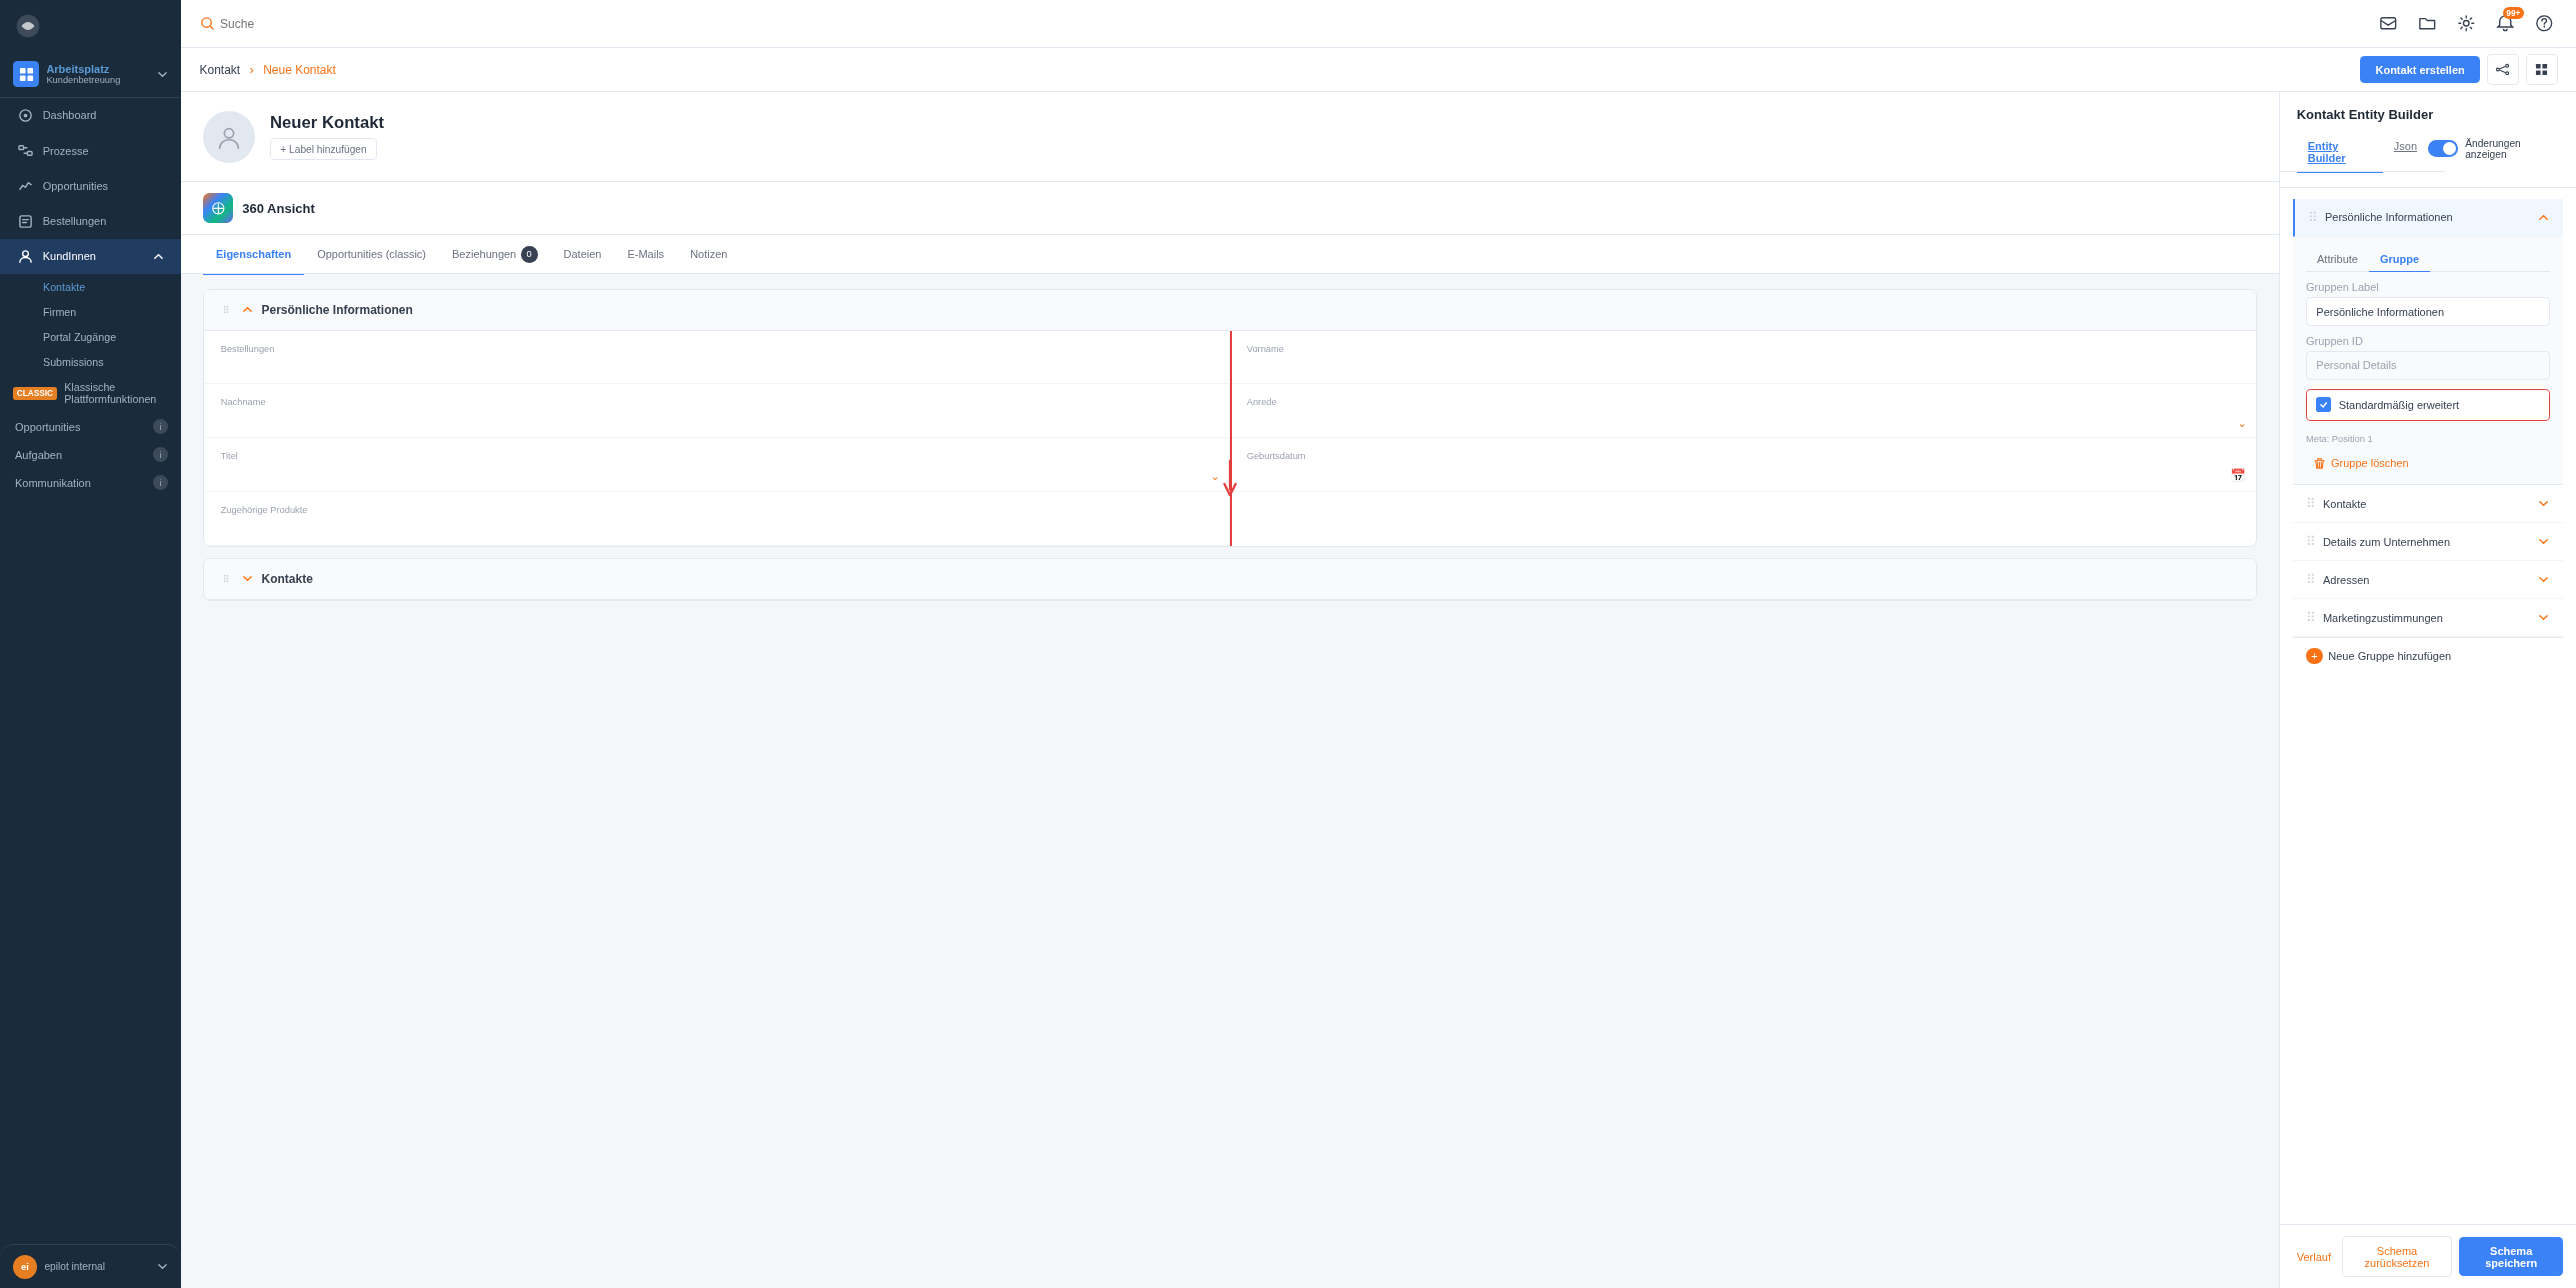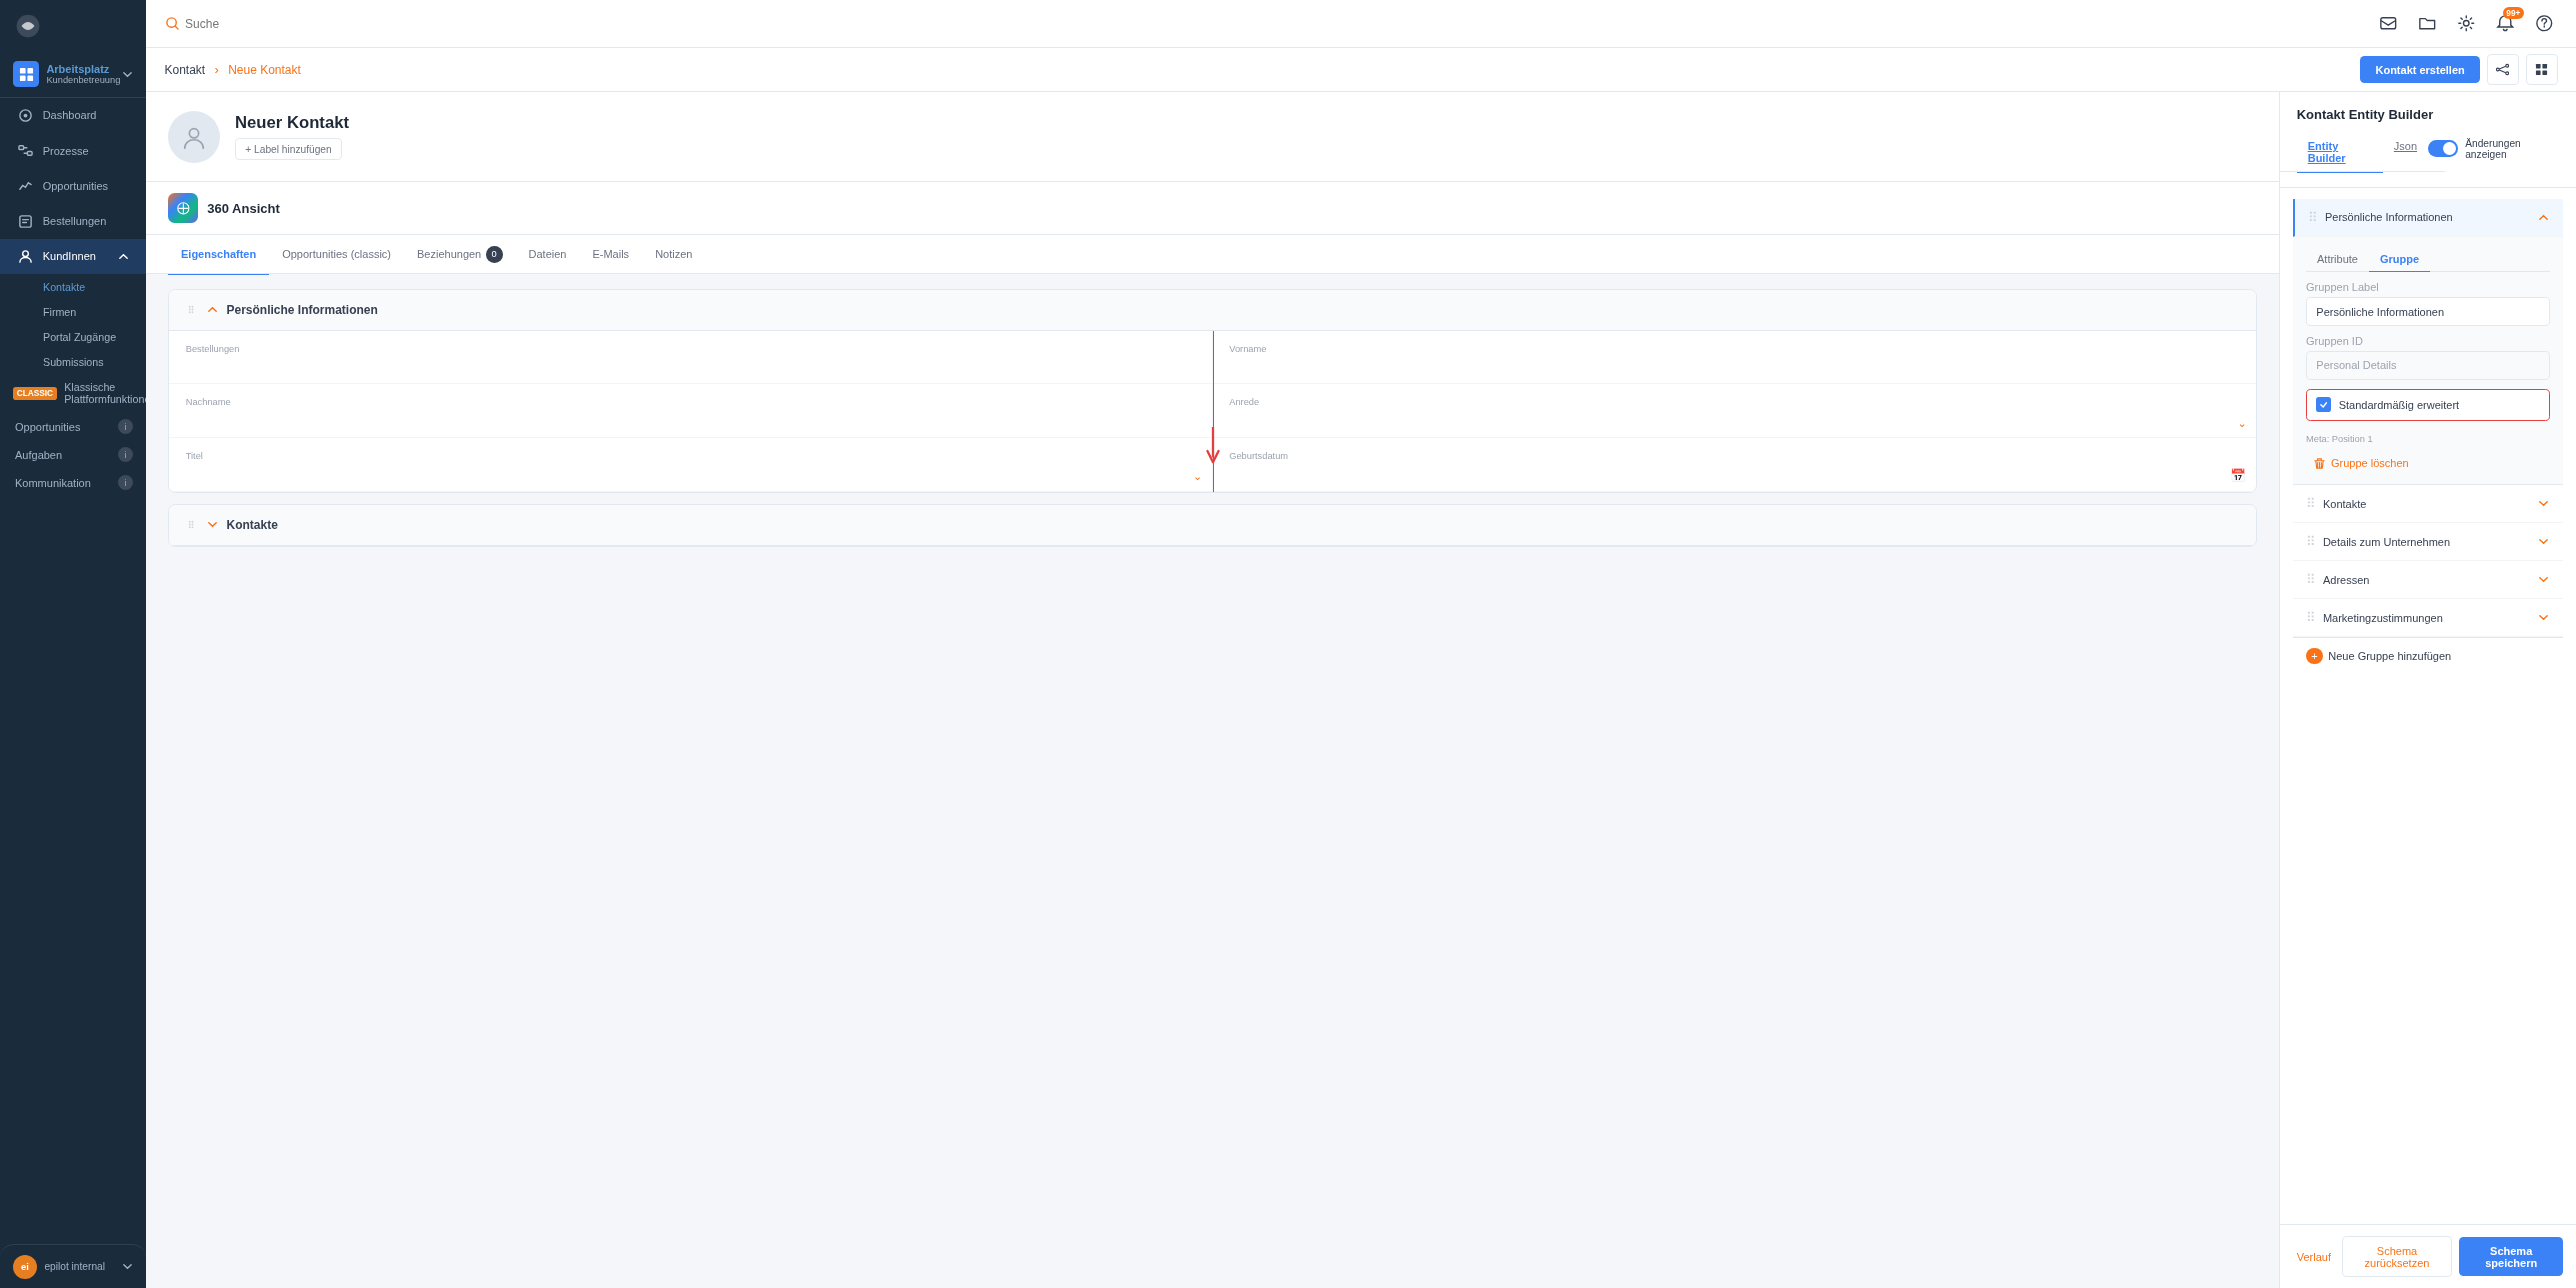--- a/index.html
+++ b/index.html
@@ -1,19 +1,19 @@
 <!DOCTYPE html>
 <html style="font-size:15px"><head>
   <meta charset="utf-8">
   <style>
     * { box-sizing: border-box; margin: 0; padding: 0; }
     body { font-family: -apple-system, BlinkMacSystemFont, 'Segoe UI', sans-serif; display: flex; height: 100vh; overflow: hidden; background: #f5f6fa; }
 
     
-    .sidebar { width: 146px; background: #1a2b3c; color: #fff; display: flex; flex-direction: column; flex-shrink: 0; }
+    .sidebar { width: 181px; background: #1a2b3c; color: #fff; display: flex; flex-direction: column; flex-shrink: 0; }
     .sidebar-logo { padding: 13px 15px; display: flex; align-items: center; }
     .sidebar-logo svg { width: 26px; height: 26px; }
     .workspace { padding: 9.3px 13px; display: flex; align-items: center; justify-content: space-between; border-bottom: 0.9px solid rgba(255,255,255,0.1); }
     .workspace-left { display: flex; align-items: center; gap: 7.4px; }
     .workspace-icon { width: 26px; height: 26px; background: #3b82f6; border-radius: 4.6px; display: flex; align-items: center; justify-content: center; }
     .workspace-title { color: #5b9bd5; font-weight: 600; font-size: 11px; }
     .workspace-subtitle { color: #a0aec0; font-size: 9.3px; }
     .nav-item { display: flex; align-items: center; gap: 9.3px; padding: 9.3px 16.7px; cursor: pointer; color: #a0b3c6; font-size: 11px; transition: background 0.15s; }
     .nav-item.active { color: #fff; background: rgba(59,130,246,0.2); }
     .nav-item .icon { width: 16.7px; height: 16.7px; display: flex; align-items: center; justify-content: center; }
@@ -415,20 +415,24 @@
             <div class="form-field">
               <div class="field-label">Titel</div>
               <div class="field-value"></div>
               <span class="field-arrow">⌄</span>
             </div>
             <div class="form-field">
               <div class="field-label">Geburtsdatum</div>
               <div class="field-value"></div>
               <span class="field-calendar">📅</span>
             </div>
+            <div class="form-field" style="grid-column:1/2">
+              <div class="field-label">Zugehörige Produkte</div>
+              <div class="field-value"></div>
+            </div>
           </div>
         </div>
 
         <div class="section-card">
           <div class="section-header">
             <svg width="13" height="13" viewBox="0 0 14 14" fill="none">
               <circle cx="4" cy="4" r="1" fill="#d1d5db"></circle>
               <circle cx="4" cy="7" r="1" fill="#d1d5db"></circle>
               <circle cx="4" cy="10" r="1" fill="#d1d5db"></circle>
               <circle cx="7" cy="4" r="1" fill="#d1d5db"></circle>

